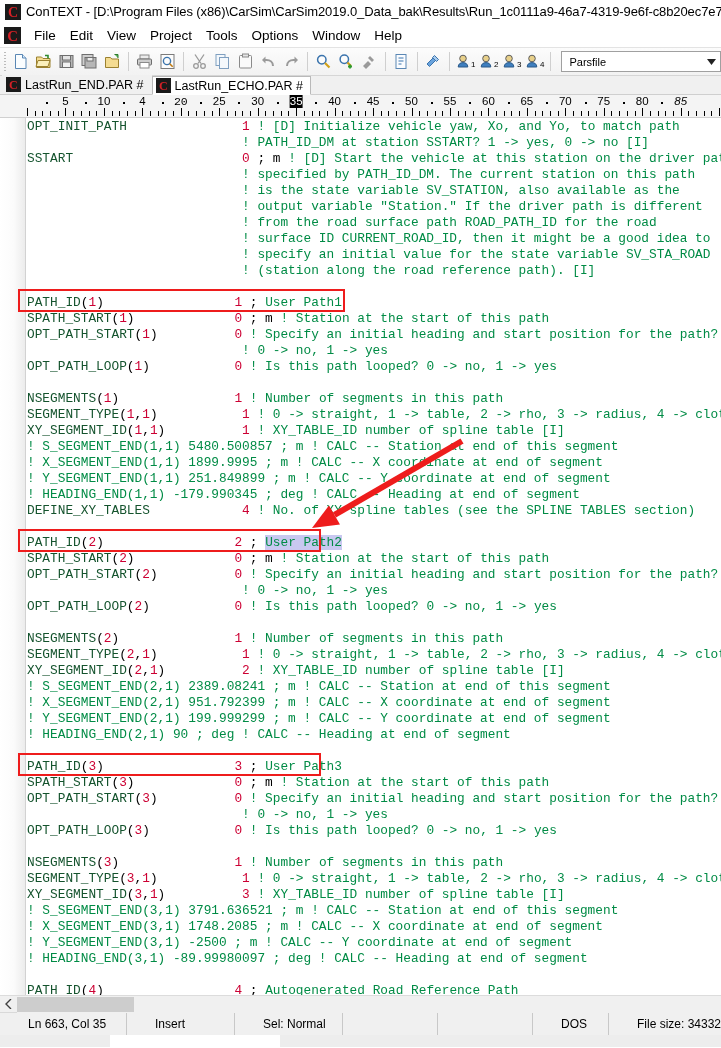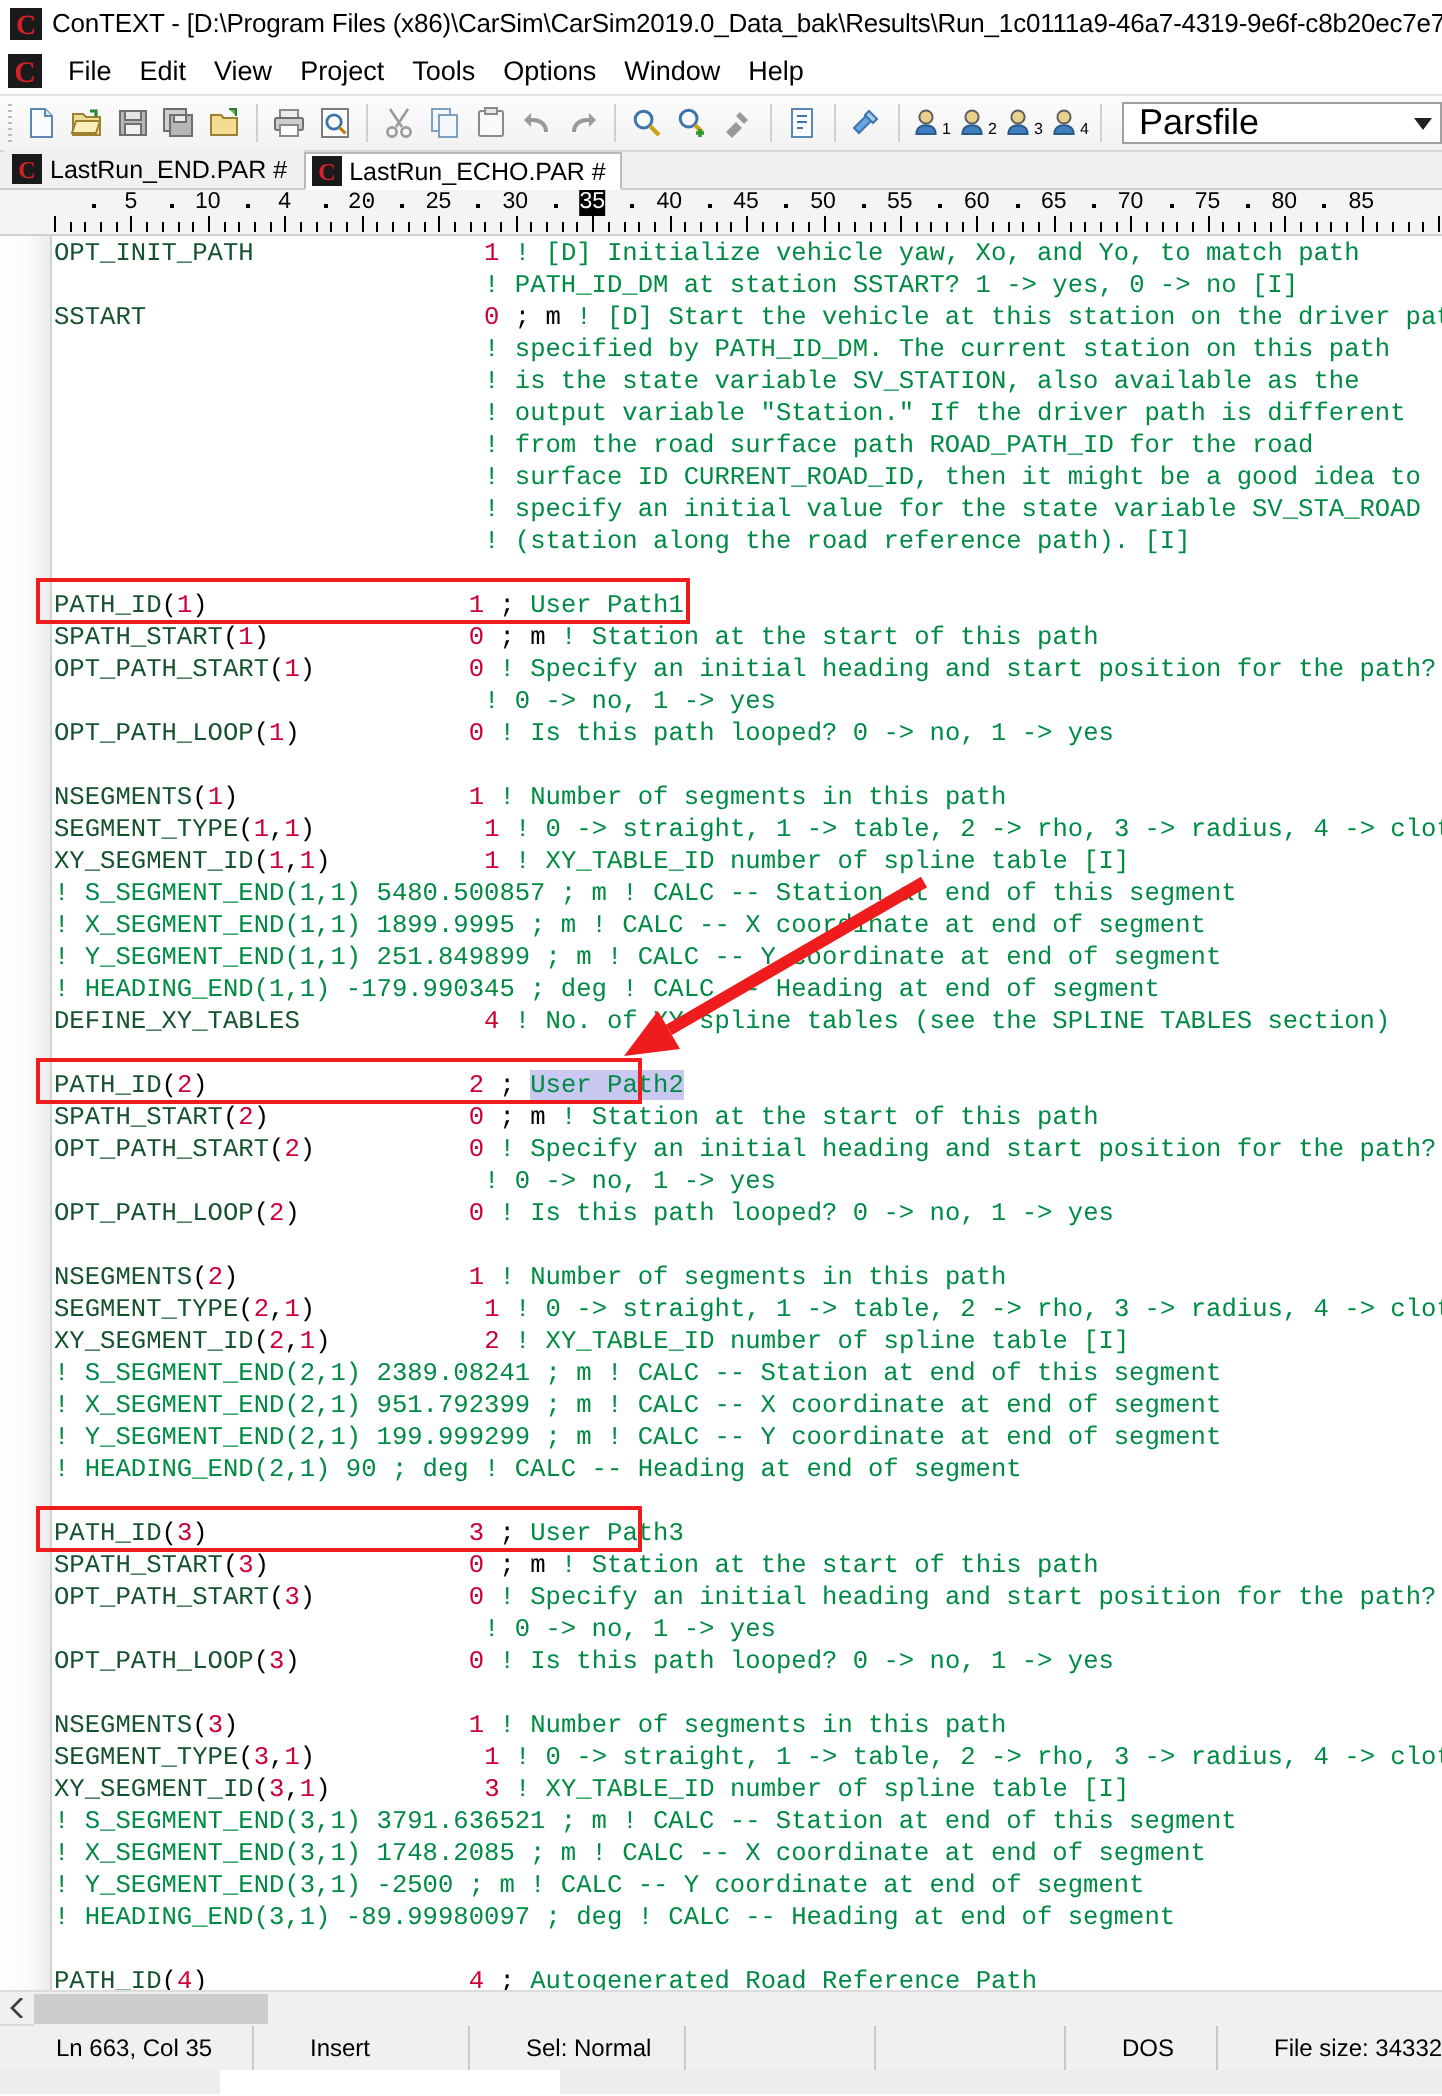--- a/index.html
+++ b/index.html
@@ -73,21 +73,21 @@
     cursor: default;
     flex: 0 0 23px;
   }
   .tb-sep { width: 1px; height: 19px; background: #cfcfcf; margin: 0 4px; flex:0 0 1px;}
   #combo {
     margin-left: 6px;
     width: 231px; height: 21px;
     background: #fff;
     border: 1px solid #a0a0a0;
     display: flex; align-items: center;
-    font-size: 18px;
+    font-size: 11px;
     position: relative;
   }
   #combo .combo-val { padding-left: 7px; flex: 1; }
   #combo .combo-arrow {
     width: 17px; height: 19px;
     display: flex; align-items: center; justify-content: center;
     font-size: 7px;
   }
 
   
@@ -563,21 +563,21 @@
     <div class="rnum" style="left: 488.4px;">60</div>
     <div class="rdot" style="left: 469.175px;"></div>
     <div class="rnum" style="left: 526.85px;">65</div>
     <div class="rdot" style="left: 507.625px;"></div>
     <div class="rnum" style="left: 565.3px;">70</div>
     <div class="rdot" style="left: 546.075px;"></div>
     <div class="rnum" style="left: 603.75px;">75</div>
     <div class="rdot" style="left: 584.525px;"></div>
     <div class="rnum" style="left: 642.2px;">80</div>
     <div class="rdot" style="left: 622.975px;"></div>
-    <div class="rnum" style="left: 680.65px;">85</div>
+    <div class="rnum" style="left: 680.65px; font-style: italic;">85</div>
     <div class="rdot" style="left: 661.425px;"></div>
   </div>
 
 <div id="editor">
   <div id="gutter"></div>
   <div id="code"><div class="ln"><span class="c-var">OPT_INIT_PATH</span><span class="c-pun">               </span><span class="c-num">1</span><span class="c-pun"> </span><span class="c-cmt">! [D] Initialize vehicle yaw, Xo, and Yo, to match path</span></div><div class="ln"><span class="c-pun">                            </span><span class="c-cmt">! PATH_ID_DM at station SSTART? 1 -&gt; yes, 0 -&gt; no [I]</span></div><div class="ln"><span class="c-var">SSTART</span><span class="c-pun">                      </span><span class="c-num">0</span><span class="c-pun"> ; m </span><span class="c-cmt">! [D] Start the vehicle at this station on the driver path</span></div><div class="ln"><span class="c-pun">                            </span><span class="c-cmt">! specified by PATH_ID_DM. The current station on this path</span></div><div class="ln"><span class="c-pun">                            </span><span class="c-cmt">! is the state variable SV_STATION, also available as the</span></div><div class="ln"><span class="c-pun">                            </span><span class="c-cmt">! output variable "Station." If the driver path is different</span></div><div class="ln"><span class="c-pun">                            </span><span class="c-cmt">! from the road surface path ROAD_PATH_ID for the road</span></div><div class="ln"><span class="c-pun">                            </span><span class="c-cmt">! surface ID CURRENT_ROAD_ID, then it might be a good idea to</span></div><div class="ln"><span class="c-pun">                            </span><span class="c-cmt">! specify an initial value for the state variable SV_STA_ROAD</span></div><div class="ln"><span class="c-pun">                            </span><span class="c-cmt">! (station along the road reference path). [I]</span></div><div class="ln">&nbsp;</div><div class="ln"><span class="c-var">PATH_ID</span><span class="c-pun">(</span><span class="c-idx">1</span><span class="c-pun">)</span><span class="c-pun">                 </span><span class="c-num">1</span><span class="c-pun"> ; </span><span class="c-cmt">User Path1</span></div><div class="ln"><span class="c-var">SPATH_START</span><span class="c-pun">(</span><span class="c-idx">1</span><span class="c-pun">)</span><span class="c-pun">             </span><span class="c-num">0</span><span class="c-pun"> ; m </span><span class="c-cmt">! Station at the start of this path</span></div><div class="ln"><span class="c-var">OPT_PATH_START</span><span class="c-pun">(</span><span class="c-idx">1</span><span class="c-pun">)</span><span class="c-pun">          </span><span class="c-num">0</span><span class="c-pun"> </span><span class="c-cmt">! Specify an initial heading and start position for the path?</span></div><div class="ln"><span class="c-pun">                            </span><span class="c-cmt">! 0 -&gt; no, 1 -&gt; yes</span></div><div class="ln"><span class="c-var">OPT_PATH_LOOP</span><span class="c-pun">(</span><span class="c-idx">1</span><span class="c-pun">)</span><span class="c-pun">           </span><span class="c-num">0</span><span class="c-pun"> </span><span class="c-cmt">! Is this path looped? 0 -&gt; no, 1 -&gt; yes</span></div><div class="ln">&nbsp;</div><div class="ln"><span class="c-var">NSEGMENTS</span><span class="c-pun">(</span><span class="c-idx">1</span><span class="c-pun">)</span><span class="c-pun">               </span><span class="c-num">1</span><span class="c-pun"> </span><span class="c-cmt">! Number of segments in this path</span></div><div class="ln"><span class="c-var">SEGMENT_TYPE</span><span class="c-pun">(</span><span class="c-idx">1</span><span class="c-pun">,</span><span class="c-idx">1</span><span class="c-pun">)</span><span class="c-pun">           </span><span class="c-num">1</span><span class="c-pun"> </span><span class="c-cmt">! 0 -&gt; straight, 1 -&gt; table, 2 -&gt; rho, 3 -&gt; radius, 4 -&gt; cloth</span></div><div class="ln"><span class="c-var">XY_SEGMENT_ID</span><span class="c-pun">(</span><span class="c-idx">1</span><span class="c-pun">,</span><span class="c-idx">1</span><span class="c-pun">)</span><span class="c-pun">          </span><span class="c-num">1</span><span class="c-pun"> </span><span class="c-cmt">! XY_TABLE_ID number of spline table [I]</span></div><div class="ln"><span class="c-cmt">! S_SEGMENT_END(1,1) 5480.500857 ; m ! CALC -- Station at end of this segment</span></div><div class="ln"><span class="c-cmt">! X_SEGMENT_END(1,1) 1899.9995 ; m ! CALC -- X coordinate at end of segment</span></div><div class="ln"><span class="c-cmt">! Y_SEGMENT_END(1,1) 251.849899 ; m ! CALC -- Y coordinate at end of segment</span></div><div class="ln"><span class="c-cmt">! HEADING_END(1,1) -179.990345 ; deg ! CALC -- Heading at end of segment</span></div><div class="ln"><span class="c-var">DEFINE_XY_TABLES</span><span class="c-pun">            </span><span class="c-num">4</span><span class="c-pun"> </span><span class="c-cmt">! No. of XY spline tables (see the SPLINE TABLES section)</span></div><div class="ln">&nbsp;</div><div class="ln"><span class="c-var">PATH_ID</span><span class="c-pun">(</span><span class="c-idx">2</span><span class="c-pun">)</span><span class="c-pun">                 </span><span class="c-num">2</span><span class="c-pun"> ; </span><span class="c-cmt sel">User Path2</span></div><div class="ln"><span class="c-var">SPATH_START</span><span class="c-pun">(</span><span class="c-idx">2</span><span class="c-pun">)</span><span class="c-pun">             </span><span class="c-num">0</span><span class="c-pun"> ; m </span><span class="c-cmt">! Station at the start of this path</span></div><div class="ln"><span class="c-var">OPT_PATH_START</span><span class="c-pun">(</span><span class="c-idx">2</span><span class="c-pun">)</span><span class="c-pun">          </span><span class="c-num">0</span><span class="c-pun"> </span><span class="c-cmt">! Specify an initial heading and start position for the path?</span></div><div class="ln"><span class="c-pun">                            </span><span class="c-cmt">! 0 -&gt; no, 1 -&gt; yes</span></div><div class="ln"><span class="c-var">OPT_PATH_LOOP</span><span class="c-pun">(</span><span class="c-idx">2</span><span class="c-pun">)</span><span class="c-pun">           </span><span class="c-num">0</span><span class="c-pun"> </span><span class="c-cmt">! Is this path looped? 0 -&gt; no, 1 -&gt; yes</span></div><div class="ln">&nbsp;</div><div class="ln"><span class="c-var">NSEGMENTS</span><span class="c-pun">(</span><span class="c-idx">2</span><span class="c-pun">)</span><span class="c-pun">               </span><span class="c-num">1</span><span class="c-pun"> </span><span class="c-cmt">! Number of segments in this path</span></div><div class="ln"><span class="c-var">SEGMENT_TYPE</span><span class="c-pun">(</span><span class="c-idx">2</span><span class="c-pun">,</span><span class="c-idx">1</span><span class="c-pun">)</span><span class="c-pun">           </span><span class="c-num">1</span><span class="c-pun"> </span><span class="c-cmt">! 0 -&gt; straight, 1 -&gt; table, 2 -&gt; rho, 3 -&gt; radius, 4 -&gt; cloth</span></div><div class="ln"><span class="c-var">XY_SEGMENT_ID</span><span class="c-pun">(</span><span class="c-idx">2</span><span class="c-pun">,</span><span class="c-idx">1</span><span class="c-pun">)</span><span class="c-pun">          </span><span class="c-num">2</span><span class="c-pun"> </span><span class="c-cmt">! XY_TABLE_ID number of spline table [I]</span></div><div class="ln"><span class="c-cmt">! S_SEGMENT_END(2,1) 2389.08241 ; m ! CALC -- Station at end of this segment</span></div><div class="ln"><span class="c-cmt">! X_SEGMENT_END(2,1) 951.792399 ; m ! CALC -- X coordinate at end of segment</span></div><div class="ln"><span class="c-cmt">! Y_SEGMENT_END(2,1) 199.999299 ; m ! CALC -- Y coordinate at end of segment</span></div><div class="ln"><span class="c-cmt">! HEADING_END(2,1) 90 ; deg ! CALC -- Heading at end of segment</span></div><div class="ln">&nbsp;</div><div class="ln"><span class="c-var">PATH_ID</span><span class="c-pun">(</span><span class="c-idx">3</span><span class="c-pun">)</span><span class="c-pun">                 </span><span class="c-num">3</span><span class="c-pun"> ; </span><span class="c-cmt">User Path3</span></div><div class="ln"><span class="c-var">SPATH_START</span><span class="c-pun">(</span><span class="c-idx">3</span><span class="c-pun">)</span><span class="c-pun">             </span><span class="c-num">0</span><span class="c-pun"> ; m </span><span class="c-cmt">! Station at the start of this path</span></div><div class="ln"><span class="c-var">OPT_PATH_START</span><span class="c-pun">(</span><span class="c-idx">3</span><span class="c-pun">)</span><span class="c-pun">          </span><span class="c-num">0</span><span class="c-pun"> </span><span class="c-cmt">! Specify an initial heading and start position for the path?</span></div><div class="ln"><span class="c-pun">                            </span><span class="c-cmt">! 0 -&gt; no, 1 -&gt; yes</span></div><div class="ln"><span class="c-var">OPT_PATH_LOOP</span><span class="c-pun">(</span><span class="c-idx">3</span><span class="c-pun">)</span><span class="c-pun">           </span><span class="c-num">0</span><span class="c-pun"> </span><span class="c-cmt">! Is this path looped? 0 -&gt; no, 1 -&gt; yes</span></div><div class="ln">&nbsp;</div><div class="ln"><span class="c-var">NSEGMENTS</span><span class="c-pun">(</span><span class="c-idx">3</span><span class="c-pun">)</span><span class="c-pun">               </span><span class="c-num">1</span><span class="c-pun"> </span><span class="c-cmt">! Number of segments in this path</span></div><div class="ln"><span class="c-var">SEGMENT_TYPE</span><span class="c-pun">(</span><span class="c-idx">3</span><span class="c-pun">,</span><span class="c-idx">1</span><span class="c-pun">)</span><span class="c-pun">           </span><span class="c-num">1</span><span class="c-pun"> </span><span class="c-cmt">! 0 -&gt; straight, 1 -&gt; table, 2 -&gt; rho, 3 -&gt; radius, 4 -&gt; cloth</span></div><div class="ln"><span class="c-var">XY_SEGMENT_ID</span><span class="c-pun">(</span><span class="c-idx">3</span><span class="c-pun">,</span><span class="c-idx">1</span><span class="c-pun">)</span><span class="c-pun">          </span><span class="c-num">3</span><span class="c-pun"> </span><span class="c-cmt">! XY_TABLE_ID number of spline table [I]</span></div><div class="ln"><span class="c-cmt">! S_SEGMENT_END(3,1) 3791.636521 ; m ! CALC -- Station at end of this segment</span></div><div class="ln"><span class="c-cmt">! X_SEGMENT_END(3,1) 1748.2085 ; m ! CALC -- X coordinate at end of segment</span></div><div class="ln"><span class="c-cmt">! Y_SEGMENT_END(3,1) -2500 ; m ! CALC -- Y coordinate at end of segment</span></div><div class="ln"><span class="c-cmt">! HEADING_END(3,1) -89.99980097 ; deg ! CALC -- Heading at end of segment</span></div><div class="ln">&nbsp;</div><div class="ln"><span class="c-var">PATH_ID</span><span class="c-pun">(</span><span class="c-idx">4</span><span class="c-pun">)</span><span class="c-pun">                 </span><span class="c-num">4</span><span class="c-pun"> ; </span><span class="c-cmt">Autogenerated Road Reference Path</span></div></div>
   <svg id="arrow-svg">
       <line x1="462" y1="323" x2="334.4908109208069" y2="396.955329665932" stroke="#ee1c1c" stroke-width="6" stroke-linecap="butt"></line>
       <polygon points="312,410 328.9719119333166,387.4399865840522 340.00970990829717,406.4706727478119" fill="#ee1c1c"></polygon>
     </svg>

